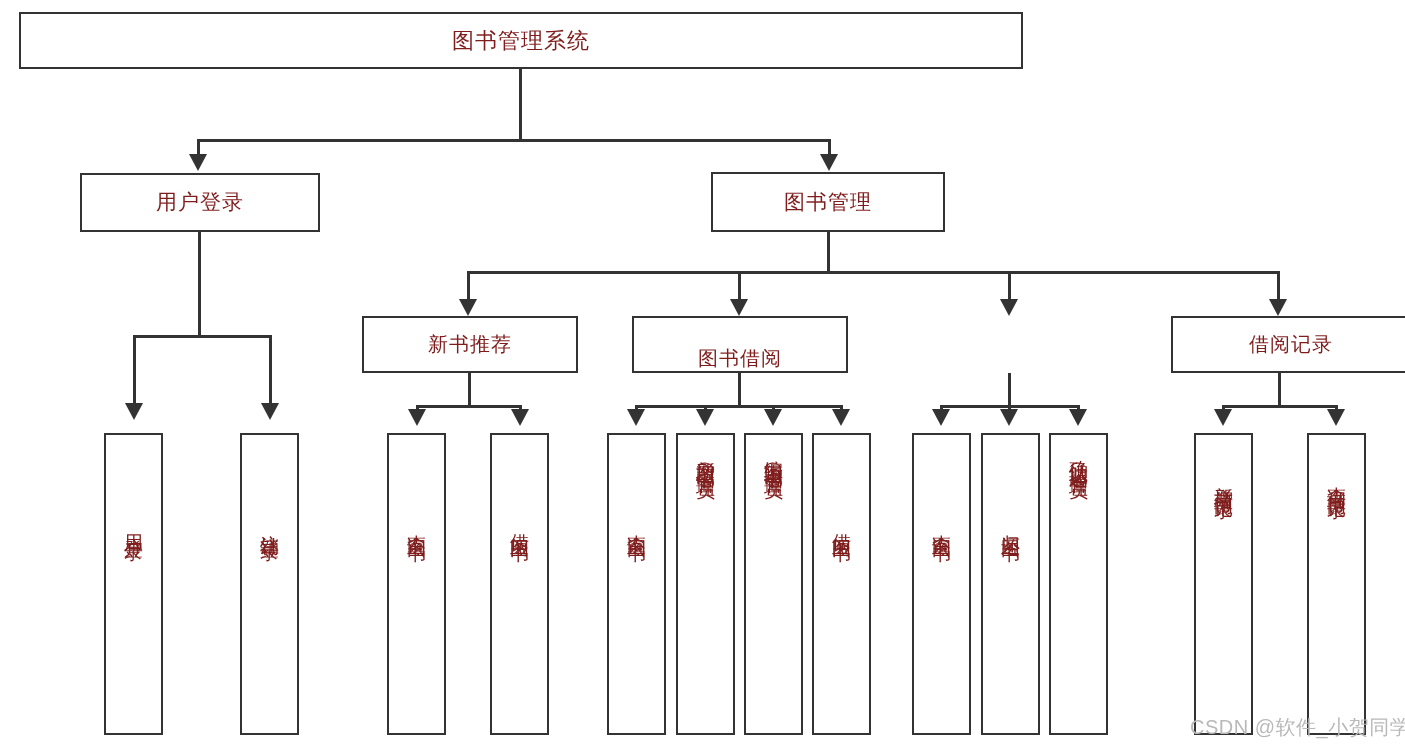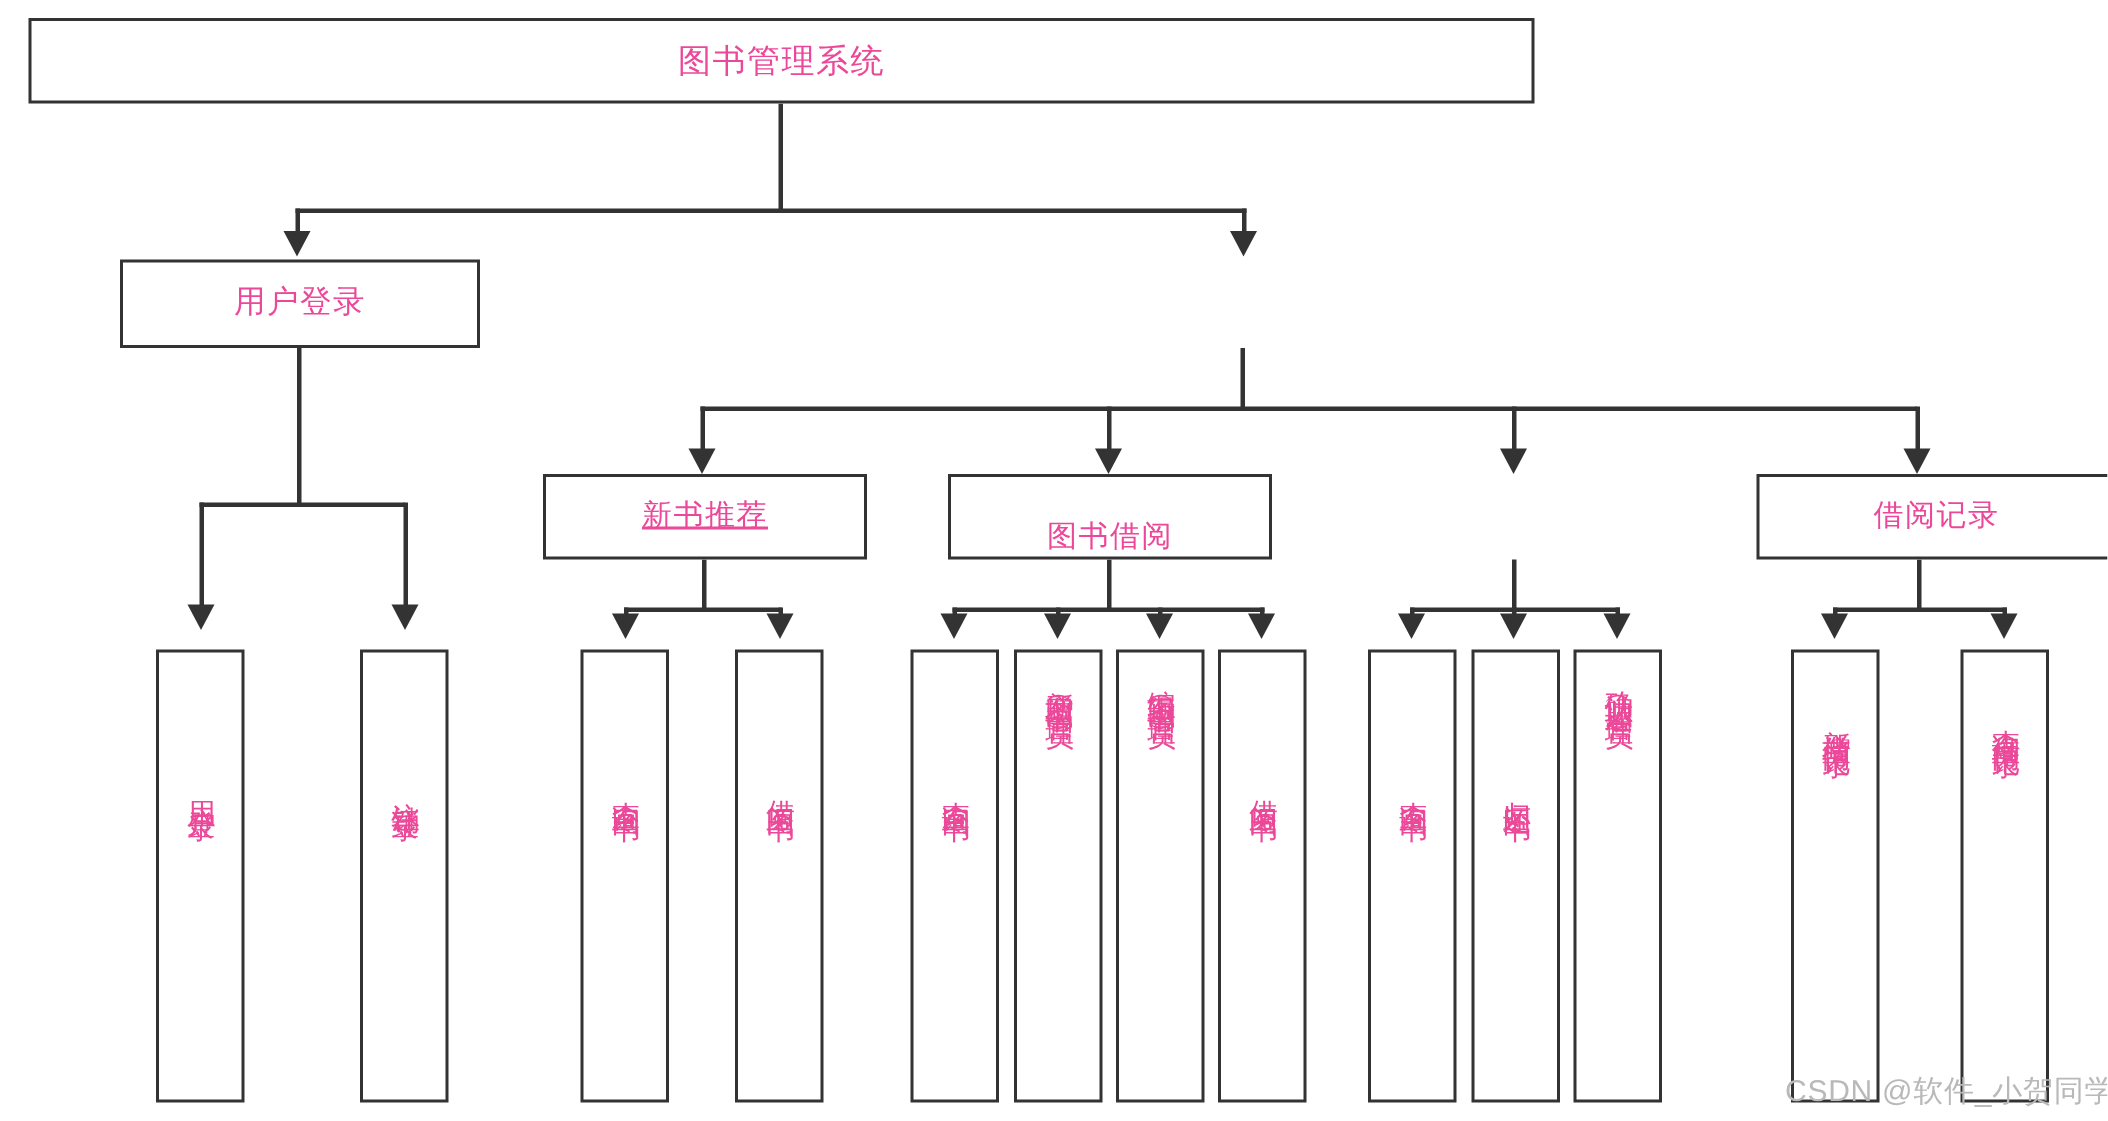--- a/index.html
+++ b/index.html
@@ -20,21 +20,21 @@
 
   
   .node {
     position: absolute;
     box-sizing: border-box;
     border: 2px solid #333333;
     background: #ffffff;
     display: flex;
     align-items: center;
     justify-content: center;
-    color: #ec4899;
+    color: #7f1d1d;
     font-size: 21px;
     line-height: 1.25;
     letter-spacing: 1px;
     z-index: 3;
   }
   .node.root   { font-size: 22px; }
   .node.level1 { font-size: 21px; }
   .node.level2 { font-size: 20px; }
 
   
@@ -101,40 +101,43 @@
 
   <div class="vline" style="left:197px; top:139px; height:17px;"></div>
   <div class="arrow" style="left:189px; top:154px;"></div>
   <div class="vline" style="left:828px; top:139px; height:17px;"></div>
   <div class="arrow" style="left:820px; top:154px;"></div>
 
   <div class="node level1" style="left:80px; top:173px; width:240px; height:59px;">
     <span>用户登录</span>
   </div>
 
+  <div class="node level1" style="left:711px; top:172px; width:234px; height:60px;">
+    <span>图书管理</span>
+  </div>
 
   <div class="vline" style="left:198px; top:232px; height:105px;"></div>
   <div class="hline" style="left:133px; top:335px; width:137px;"></div>
   <div class="vline" style="left:133px; top:335px; height:70px;"></div>
   <div class="arrow" style="left:125px; top:403px;"></div>
   <div class="vline" style="left:269px; top:335px; height:70px;"></div>
   <div class="arrow" style="left:261px; top:403px;"></div>
 
   <div class="vline" style="left:827px; top:232px; height:41px;"></div>
   <div class="hline" style="left:467px; top:271px; width:811px;"></div>
   <div class="vline" style="left:467px; top:271px; height:30px;"></div>
   <div class="arrow" style="left:459px; top:299px;"></div>
   <div class="vline" style="left:738px; top:271px; height:30px;"></div>
   <div class="arrow" style="left:730px; top:299px;"></div>
   <div class="vline" style="left:1008px; top:271px; height:30px;"></div>
   <div class="arrow" style="left:1000px; top:299px;"></div>
   <div class="vline" style="left:1277px; top:271px; height:30px;"></div>
   <div class="arrow" style="left:1269px; top:299px;"></div>
 
-  <div class="node level2" style="left:362px; top:316px; width:216px; height:57px;text-decoration:underline;">
+  <div class="node level2" style="left:362px; top:316px; width:216px; height:57px;">
     <span>新书推荐</span>
   </div>
   <div class="node level2" style="left:632px; top:316px; width:216px; height:57px;align-items:flex-end;">
     <span>图书借阅</span>
   </div>
   <div class="node level2" style="left:1171px; top:316px; width:240px; height:57px;">
     <span>借阅记录</span>
   </div>
 
   <div class="vline" style="left:468px; top:373px; height:34px;"></div>

